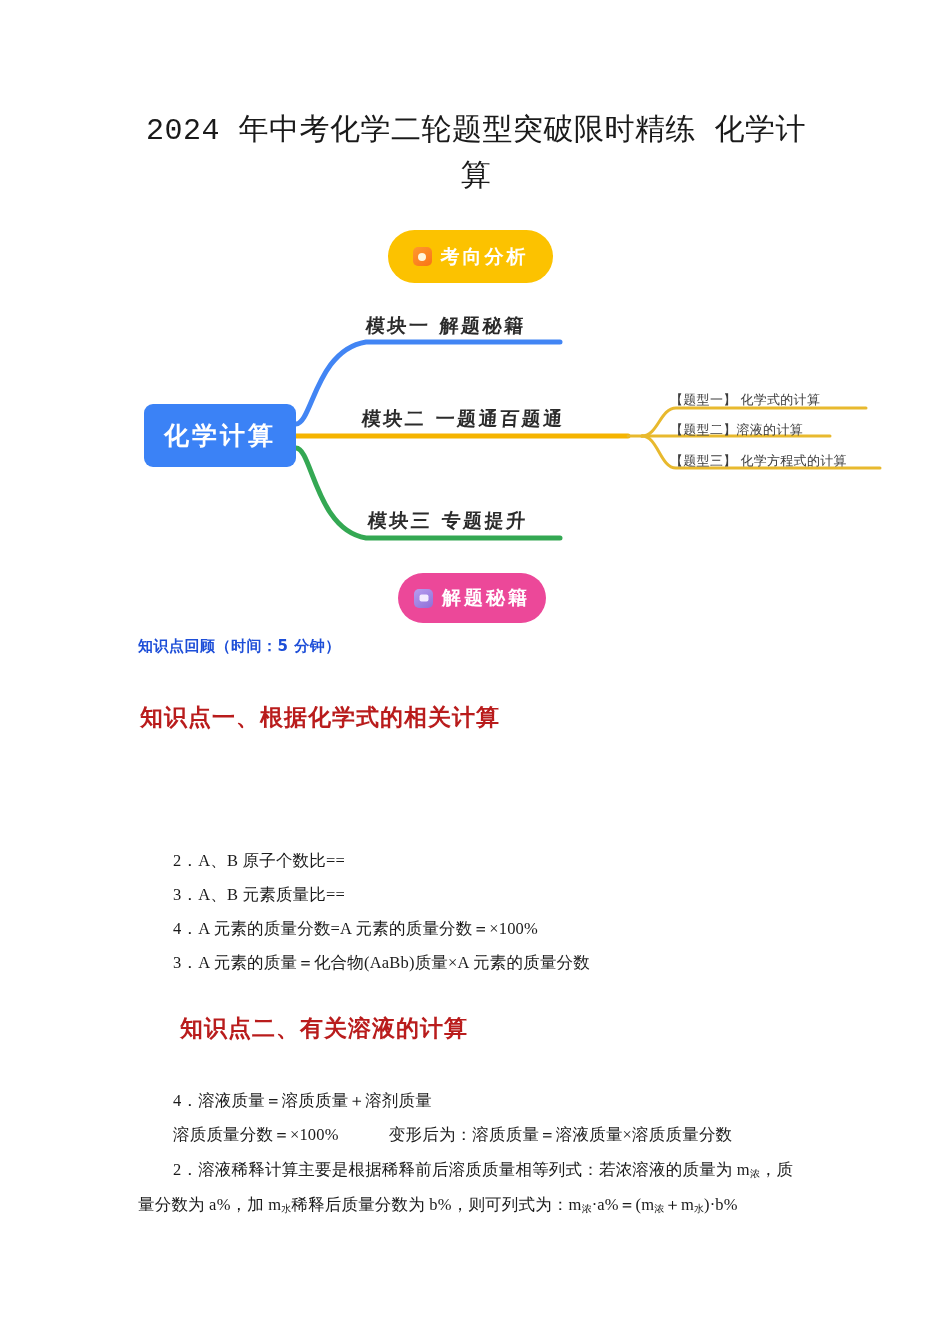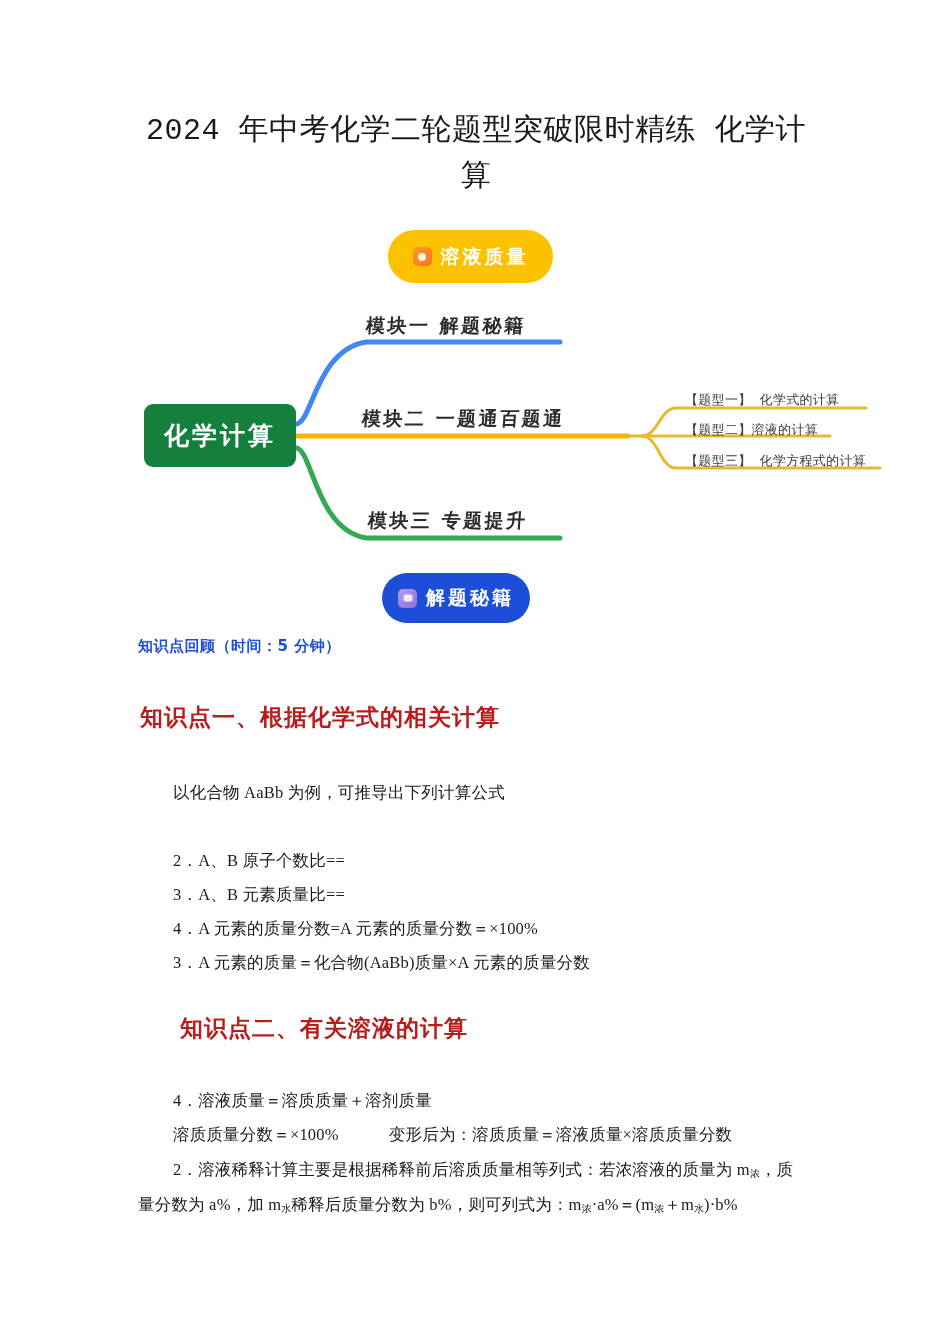--- a/index.html
+++ b/index.html
@@ -65,25 +65,25 @@
   }
   .pill-top {
     left: 258px;
     top: 12px;
     width: 165px;
     height: 53px;
     background: #FCC200;
     font-size: 19px;
   }
   .pill-bottom {
-    left: 252px;
+    left: 268px;
     top: 355px;
     width: 148px;
     height: 50px;
-    background: #1d4ed8;
+    background: #ec4899;
     font-size: 19px;
   }
   .pill-icon {
     width: 19px;
     height: 19px;
     border-radius: 5px;
     display: inline-block;
     flex: none;
     position: relative;
   }
@@ -110,21 +110,21 @@
     height: 7px;
     background: #f3eaff;
   }
 
   .root-node {
     position: absolute;
     left: 14px;
     top: 186px;
     width: 152px;
     height: 63px;
-    background: #15803d;
+    background: #3b82f6;
     border-radius: 9px;
     display: flex;
     align-items: center;
     justify-content: center;
     font-family: "DejaVu Sans", "Liberation Sans", sans-serif;
     font-weight: bold;
     font-size: 25px;
     letter-spacing: 3px;
     color: #ffffff;
   }
@@ -138,26 +138,25 @@
     color: #2b2b2b;
     white-space: nowrap;
     transform: skewX(-4deg);
   }
   .bl-1 { left: 236px; top: 95px; }
   .bl-2 { left: 232px; top: 188px; }
   .bl-3 { left: 238px; top: 290px; }
 
   .sub-label {
     position: absolute;
-    font-family: Liberation Mono, monospace;
+    font-family: Liberation Sans, sans-serif;
     font-size: 13px;
     color: #3c3c3c;
     white-space: nowrap;
     letter-spacing: 0.3px;
-    margin-left: 15px;
   }
   .sl-1 { left: 540px; top: 173px; }
   .sl-2 { left: 540px; top: 203px; }
   .sl-3 { left: 540px; top: 234px; }
 
   
   .review-heading {
     position: absolute;
     left: 138px;
     top: 637px;
@@ -218,21 +217,21 @@
       <path d="M166 230 C 182 230, 186 312, 236 320 L 430 320" fill="none" stroke="#34A853" stroke-width="5" stroke-linecap="round"></path>
 
       <path d="M498 218 L 512 218" fill="none" stroke="#E8B92E" stroke-width="3" stroke-linecap="round"></path>
       <path d="M512 218 C 528 218, 530 190, 546 190 L 736 190" fill="none" stroke="#E8B92E" stroke-width="3" stroke-linecap="round"></path>
       <path d="M512 218 L 700 218" fill="none" stroke="#E8B92E" stroke-width="3" stroke-linecap="round"></path>
       <path d="M512 218 C 528 218, 530 250, 546 250 L 750 250" fill="none" stroke="#E8B92E" stroke-width="3" stroke-linecap="round"></path>
     </svg>
 
     <div class="pill pill-top">
       <span class="pill-icon amber"></span>
-      <span>溶液质量</span>
+      <span>考向分析</span>
     </div>
 
     <div class="root-node">
       <span>化学计算</span>
     </div>
 
     <div class="branch-label bl-1">模块一 解题秘籍</div>
     <div class="branch-label bl-2">模块二 一题通百题通</div>
     <div class="branch-label bl-3">模块三 专题提升</div>
 
@@ -243,21 +242,20 @@
     <div class="pill pill-bottom">
       <span class="pill-icon violet"></span>
       <span>解题秘籍</span>
     </div>
   </div>
 
   <div class="review-heading">知识点回顾（时间：5 分钟）</div>
 
   <div class="kp-heading kp1">知识点一、根据化学式的相关计算</div>
 
-  <div class="body-line" style="top:782px">以化合物 AaBb 为例，可推导出下列计算公式</div>
   <div class="body-line" style="top:850px">2．A、B 原子个数比==</div>
   <div class="body-line" style="top:884px">3．A、B 元素质量比==</div>
   <div class="body-line" style="top:918px">4．A 元素的质量分数=A 元素的质量分数＝×100%</div>
   <div class="body-line" style="top:952px">3．A 元素的质量＝化合物(AaBb)质量×A 元素的质量分数</div>
 
   <div class="kp-heading kp2">知识点二、有关溶液的计算</div>
 
   <div class="body-line" style="top:1090px">4．溶液质量＝溶质质量＋溶剂质量</div>
   <div class="body-line" style="top:1124px">溶质质量分数＝×100%　　　变形后为：溶质质量＝溶液质量×溶质质量分数</div>
 

